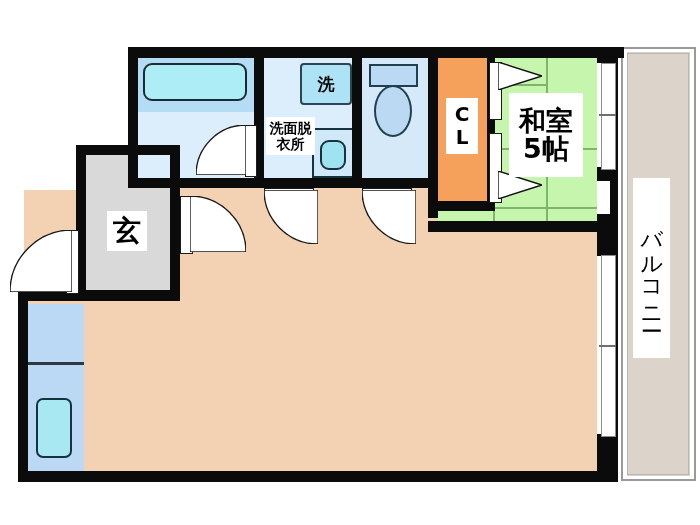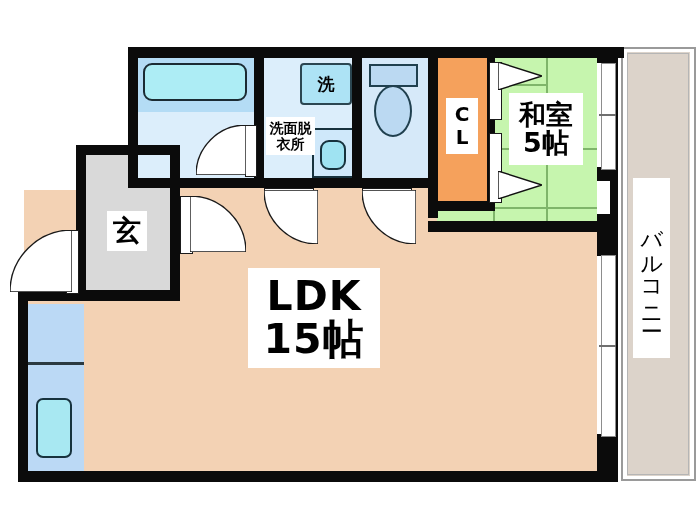--- a/index.html
+++ b/index.html
@@ -188,26 +188,22 @@
   <div class="door-leaf" style="left:362px;top:188px;width:48px;height:10px;"></div>
   <svg class="abs" style="left:362px;top:190px;width:54px;height:54px;" viewBox="0 0 54 54">
     <path d="M0 0 A54 54 0 0 0 54 54 L54 0 Z" fill="#ffffff" stroke="#1a1a1a" stroke-width="1.4"></path>
   </svg>
 
   <div class="door-leaf" style="left:245px;top:125px;width:10px;height:50px;"></div>
   <svg class="abs" style="left:196px;top:125px;width:50px;height:50px;" viewBox="0 0 50 50">
     <path d="M50 0 A50 50 0 0 0 0 50 L50 50 Z" fill="#ffffff" stroke="#1a1a1a" stroke-width="1.4"></path>
   </svg>
 
-  <div class="lbl l-ldk" style="left:248px;top:268px;width:132px;height:100px;">
-    <div>LDK</div>
-    <div>15帖</div>
-  </div>
-
-  <div class="lbl l-wa" style="left:509px;top:93px;width:74px;height:72px;">
+
+  <div class="lbl l-wa" style="left:509px;top:93px;width:74px;height:84px;">
     <div>和室</div>
     <div>5帖</div>
   </div>
 
   <div class="lbl l-gen" style="left:107px;top:211px;width:40px;height:40px;">
     <div>玄</div>
   </div>
 
   <div class="l-bal-wrap" style="left:633px;top:178px;width:37px;height:180px;">
     <div class="l-balcony">バルコニー</div>

